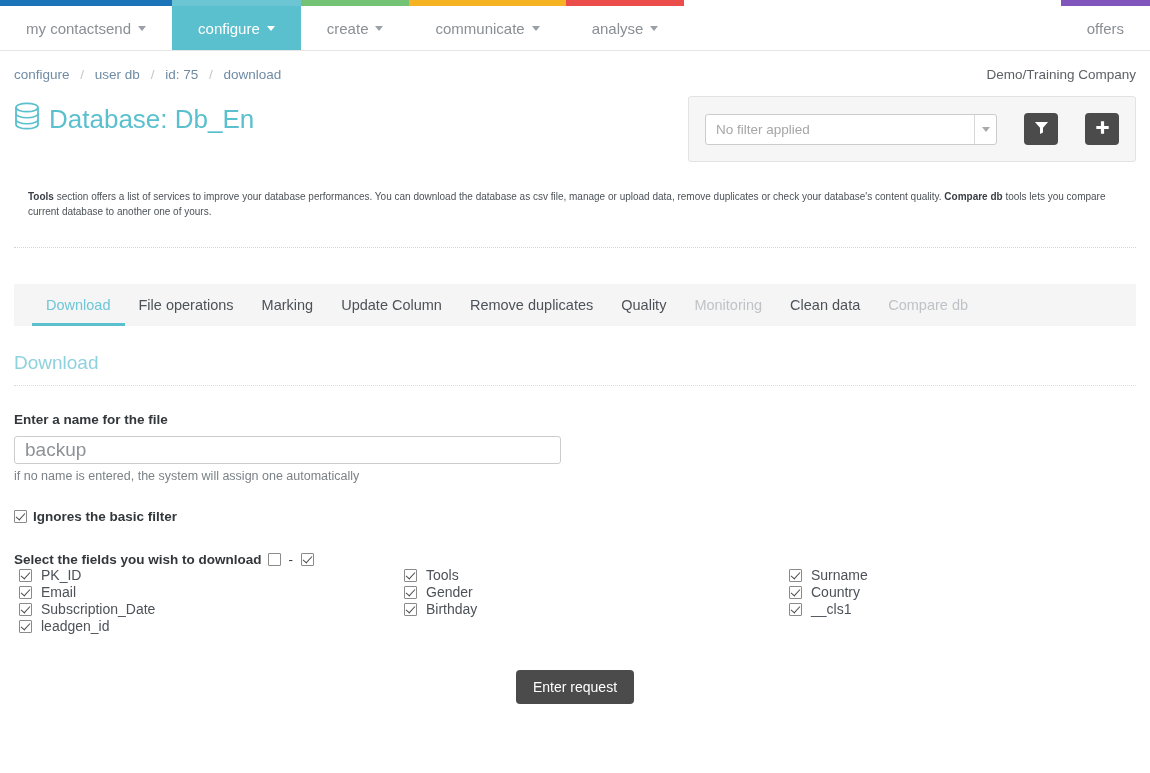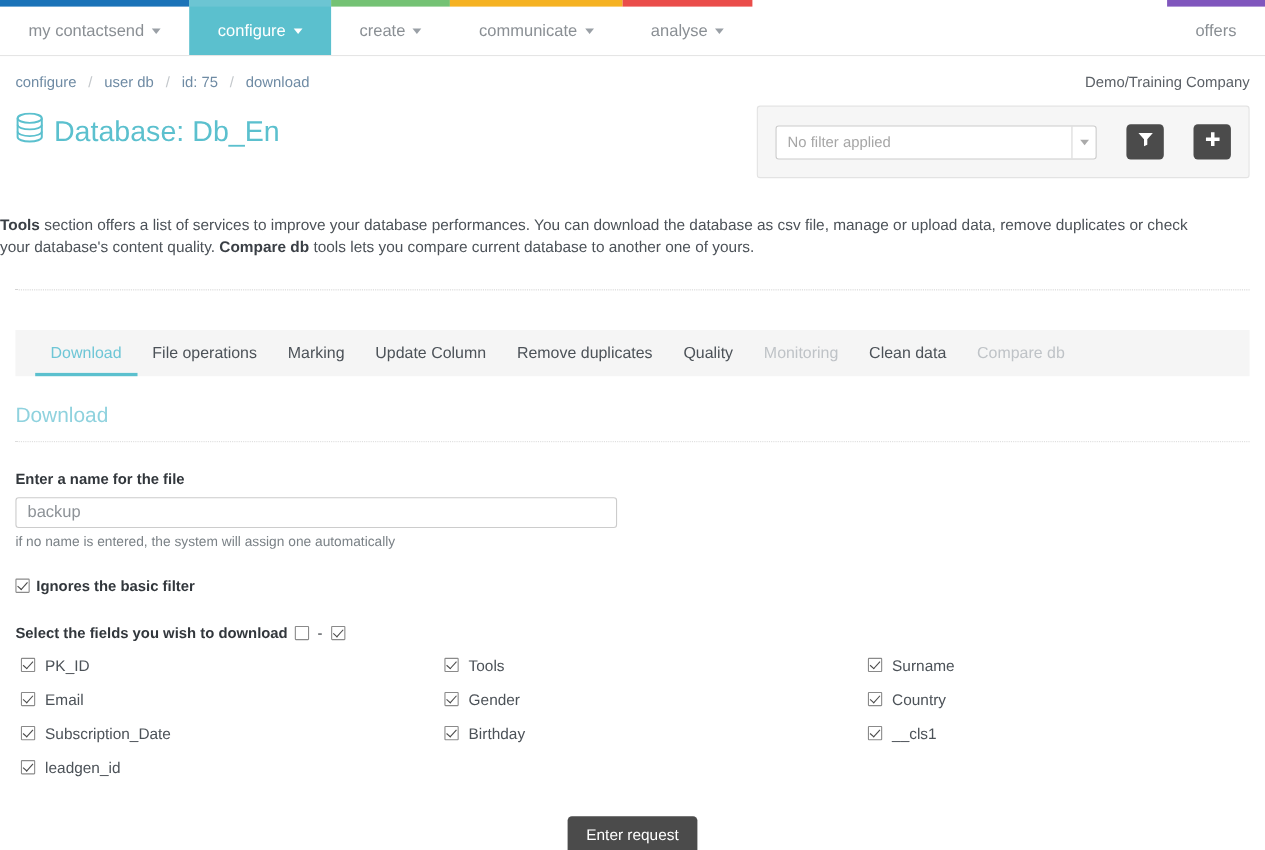--- a/index.html
+++ b/index.html
@@ -130,22 +130,22 @@
   .dark-btn {
     width: 34px; height: 32px;
     background: #4b4b4b;
     border-radius: 4px;
     display: flex; align-items: center; justify-content: center;
     cursor: pointer;
   }
 
   
   .tools-p {
-    padding: 18px 14px 0 0;
-    font-size: 14px;
+    padding: 18px 14px 0 28px;
+    font-size: 10px;
     line-height: 1.45;
     color: #4c5258;
     max-width: 1120px;
   }
   .tools-p b { font-weight: bold; color: #3a3f45; }
 
   .dotted-hr {
     margin: 28px 14px 0 14px;
     border: 0;
     border-top: 1px dotted #d4d4d4;
@@ -204,21 +204,21 @@
     color: #32373c;
   }
   .text-input {
     margin-top: 9px;
     width: 547px;
     height: 28px;
     border: 1px solid #cccccc;
     border-radius: 3px;
     background: #fff;
     font-family: "Liberation Sans", sans-serif;
-    font-size: 15px;
+    font-size: 19px;
     color: #7d8287;
     padding: 0 10px;
     outline: none;
   }
   .text-input::placeholder { color: #8d9297; }
   .hint {
     margin-top: 5px;
     font-size: 12.5px;
     color: #7b8287;
   }
@@ -250,24 +250,23 @@
     content: "";
     position: absolute;
     left: 3px; top: 0px;
     width: 4px; height: 8px;
     border: solid #4a4a4a;
     border-width: 0 1.6px 1.6px 0;
     transform: rotate(42deg);
   }
 
   .fields-grid {
-    margin-top: 14px;
     display: grid;
     grid-template-columns: 385px 385px 1fr;
-    row-gap: 15px;
+    row-gap: 1px;
   }
   .field-item {
     display: flex;
     align-items: center;
     gap: 9px;
     font-size: 14px;
     color: #4c5258;
     padding-left: 5px;
   }
 

